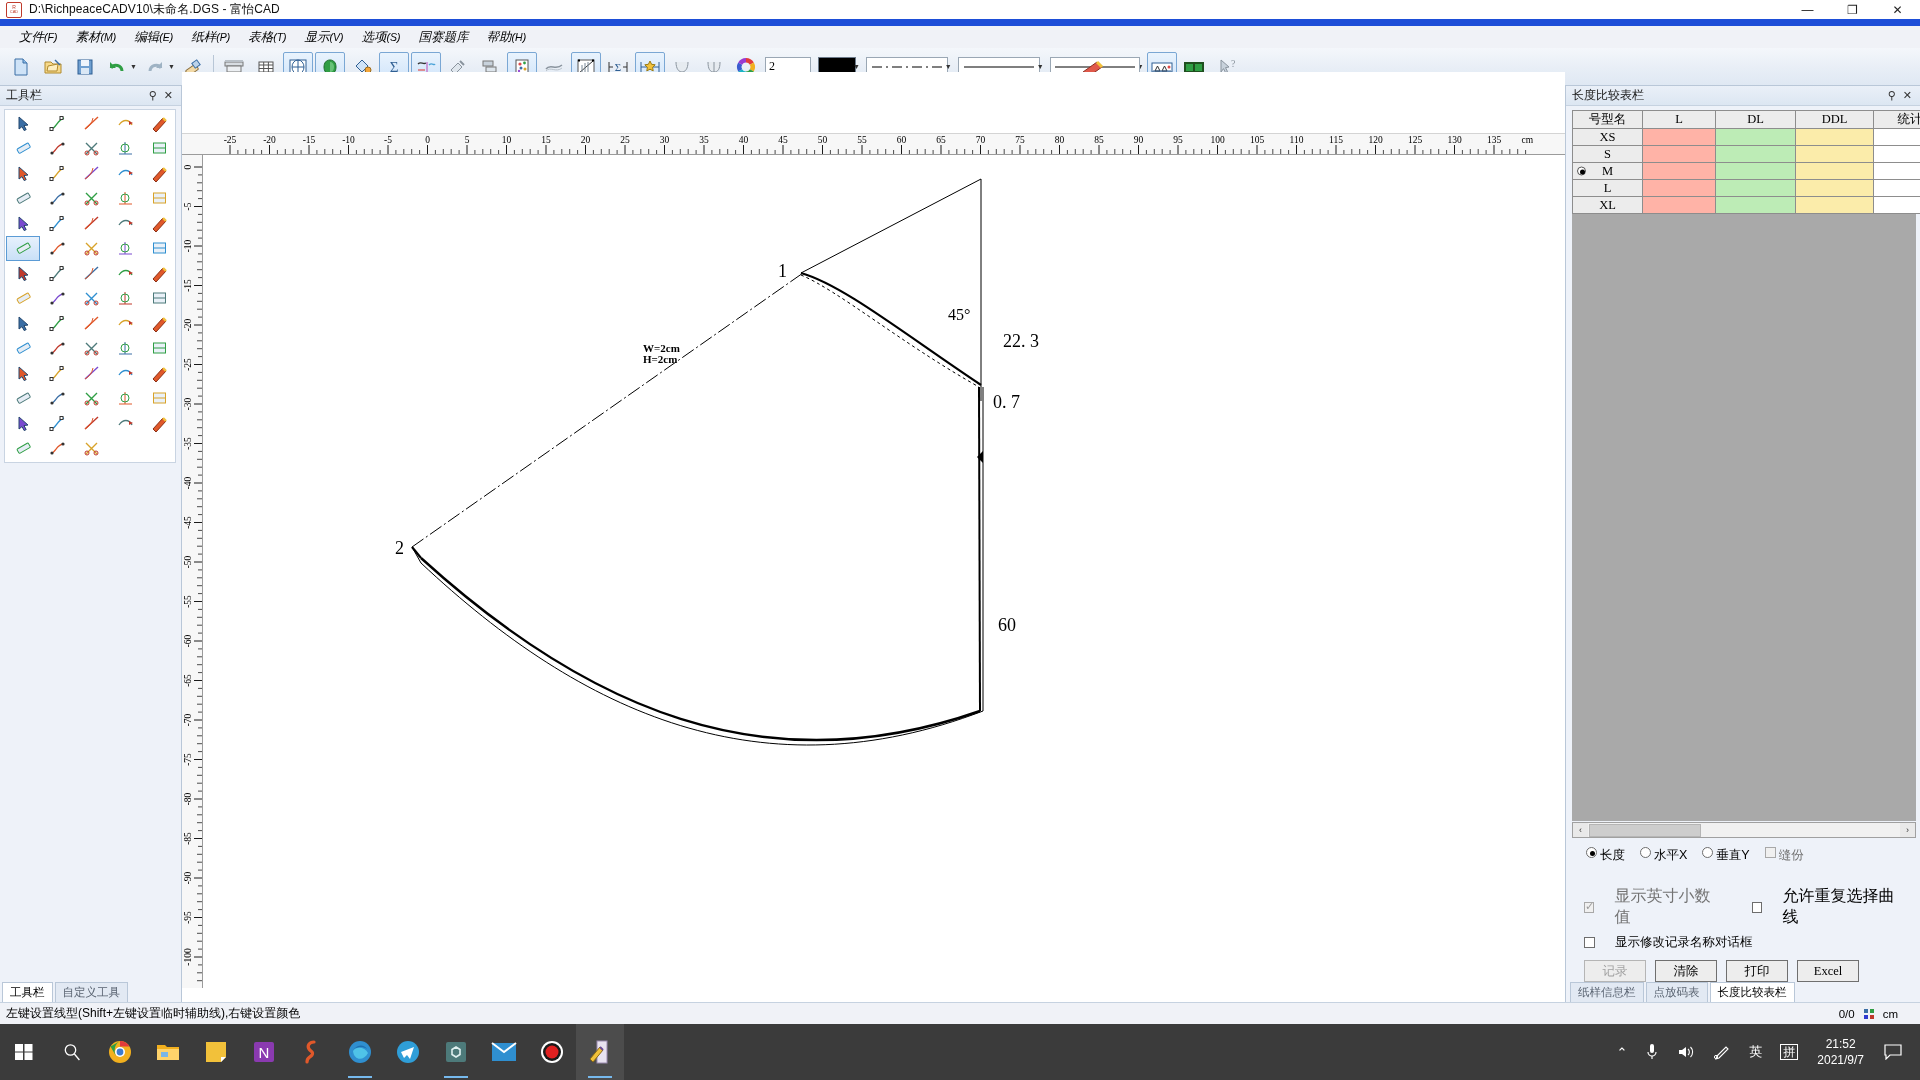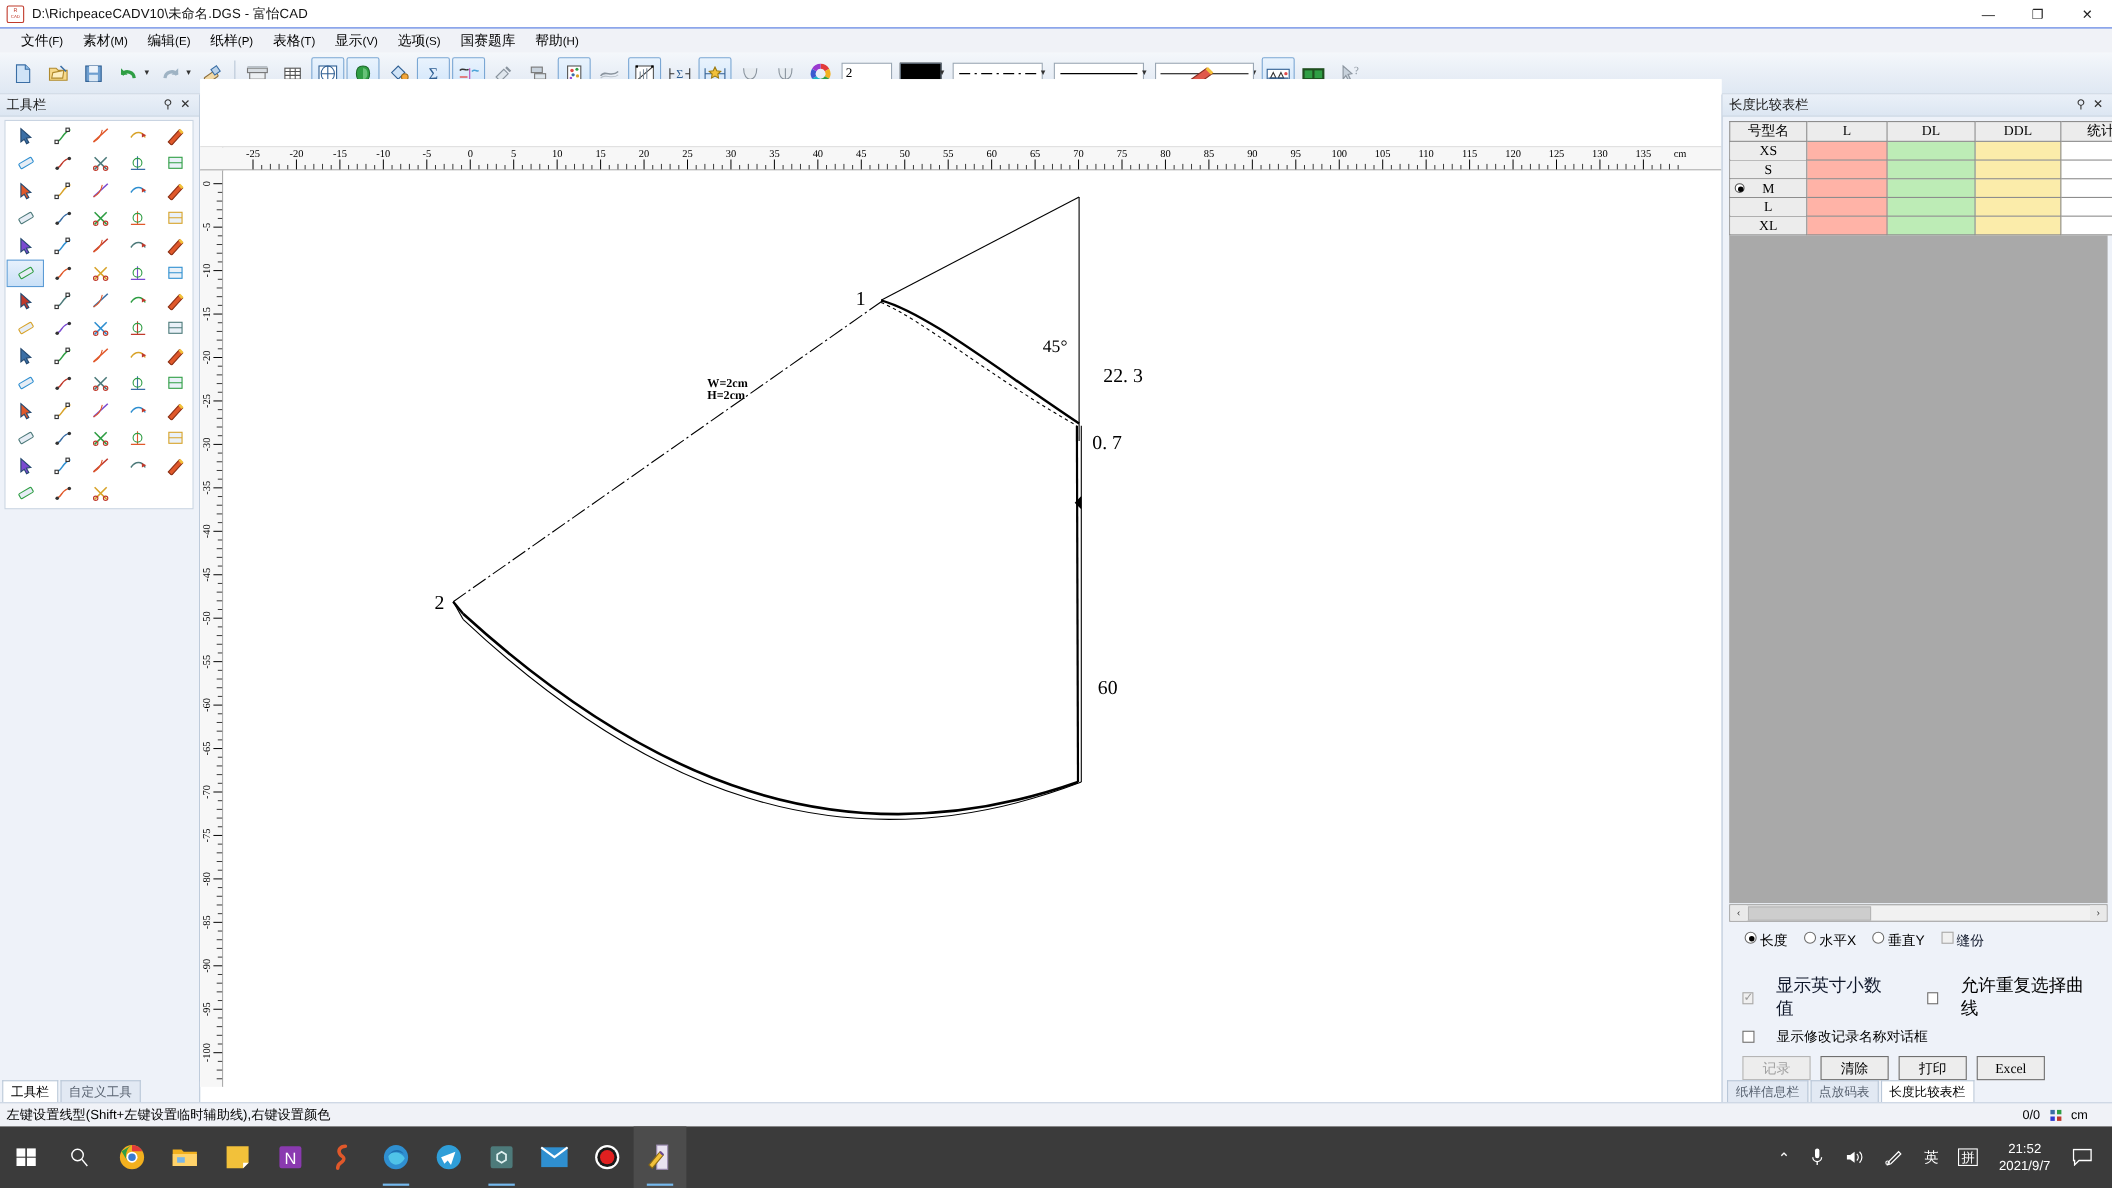--- a/index.html
+++ b/index.html
@@ -9,38 +9,38 @@
     font-family: "Liberation Sans", sans-serif;
     background: #fff;
   }
   body { position: relative; }
 
   
   .titlebar {
     position: absolute; left:0; top:0; width:1920px; height:26px;
     background: #ffffff;
     display:flex; align-items:center;
-    border-bottom: 1px solid #1d4ed8;
+    border-bottom: 7px solid #1d4ed8;
   }
   .app-icon {
     width:16px; height:16px; margin-left:6px; margin-right:7px;
     border:1px solid #c03a2b; border-radius:2px;
     background:#fff; position:relative;
     display:flex; flex-direction:column; justify-content:center; align-items:center;
   }
   .app-icon i { font-style:normal; font-size:5px; line-height:5px; color:#c03a2b; font-family:"Liberation Sans", sans-serif; }
   .title-text { font-size:12px; color:#111; letter-spacing:0.1px; }
   .win-btns { margin-left:auto; display:flex; height:26px; }
   .win-btn { width:45px; height:26px; display:flex; align-items:center; justify-content:center; font-size:12px; color:#222; }
 
   
   .menubar {
     position:absolute; left:0; top:26px; width:1920px; height:22px;
     background:#f0f2f7;
-    display:flex; align-items:center; padding-left:10px;
+    display:flex; align-items:center; padding-left:10px;font-style:italic;
   }
   .menu-item {
     font-size:12.5px; color:#000; padding:2px 9px; white-space:nowrap;
   }
   .menu-item .mn { font-size:10.5px; }
 
   
   .toolbar {
     position:absolute; left:0; top:48px; width:1920px; height:38px;
     background:linear-gradient(180deg,#f4f7fb 0%, #e8eef6 55%, #dfe8f3 100%);
@@ -175,21 +175,21 @@
   .optrow { display:flex; align-items:flex-start; gap:3px; margin-top:9px; padding-left:14px; font-size:12.5px; color:#000;}
   .optrow2 { display:flex; align-items:center; gap:20px; margin-top:22px; padding-left:12px; font-size:16px;}
   .optrow3 { display:flex; align-items:center; gap:20px; margin-top:6px; padding-left:12px; font-size:12.5px;}
   .rd { width:11px; height:11px; border-radius:50%; border:1px solid #6d6d6d; background:#fff; position:relative; display:inline-block;}
   .rd.sel::after{content:"";position:absolute;left:2.5px;top:2.5px;width:5px;height:5px;border-radius:50%;background:#000;}
   .ck { width:11px; height:11px; border:1px solid #6d6d6d; background:#fff; position:relative; display:inline-block;}
   .ck.checked::after{content:"✓";position:absolute;left:0px;top:-3px;font-size:11px;color:#000;}
   .ck.dis { border-color:#a8a8a8; background:#f0f0f0; }
   .ck.dis.checked::after{ color:#9a9a9a; }
   .lbl { margin-right:12px; }
-  .lbl.dis { color:#0f172a; }
+  .lbl.dis { color:#737373; }
   .btnrow { display:flex; gap:9px; margin-top:9px; padding-left:12px; }
   .pbtn {
     width:62px; height:22px; background:#ededed; border:1px solid #6f6f6f;
     font-size:12.5px; display:flex; align-items:center; justify-content:center;
     font-family:"Liberation Sans", sans-serif; color:#000;
   }
   .pbtn.mono { font-family:"Liberation Serif", serif; }
   .pbtn.dis { color:#a0a0a0; border-color:#b5b5b5; }
   .rp-tabs { height:20px; display:flex; align-items:flex-end; padding-left:4px; }
   .rp-tab { font-size:11.5px; padding:2px 7px; border:1px solid #b9c7d8; border-bottom:none; background:#e2e9f3; color:#5a6472; margin-right:2px;}

